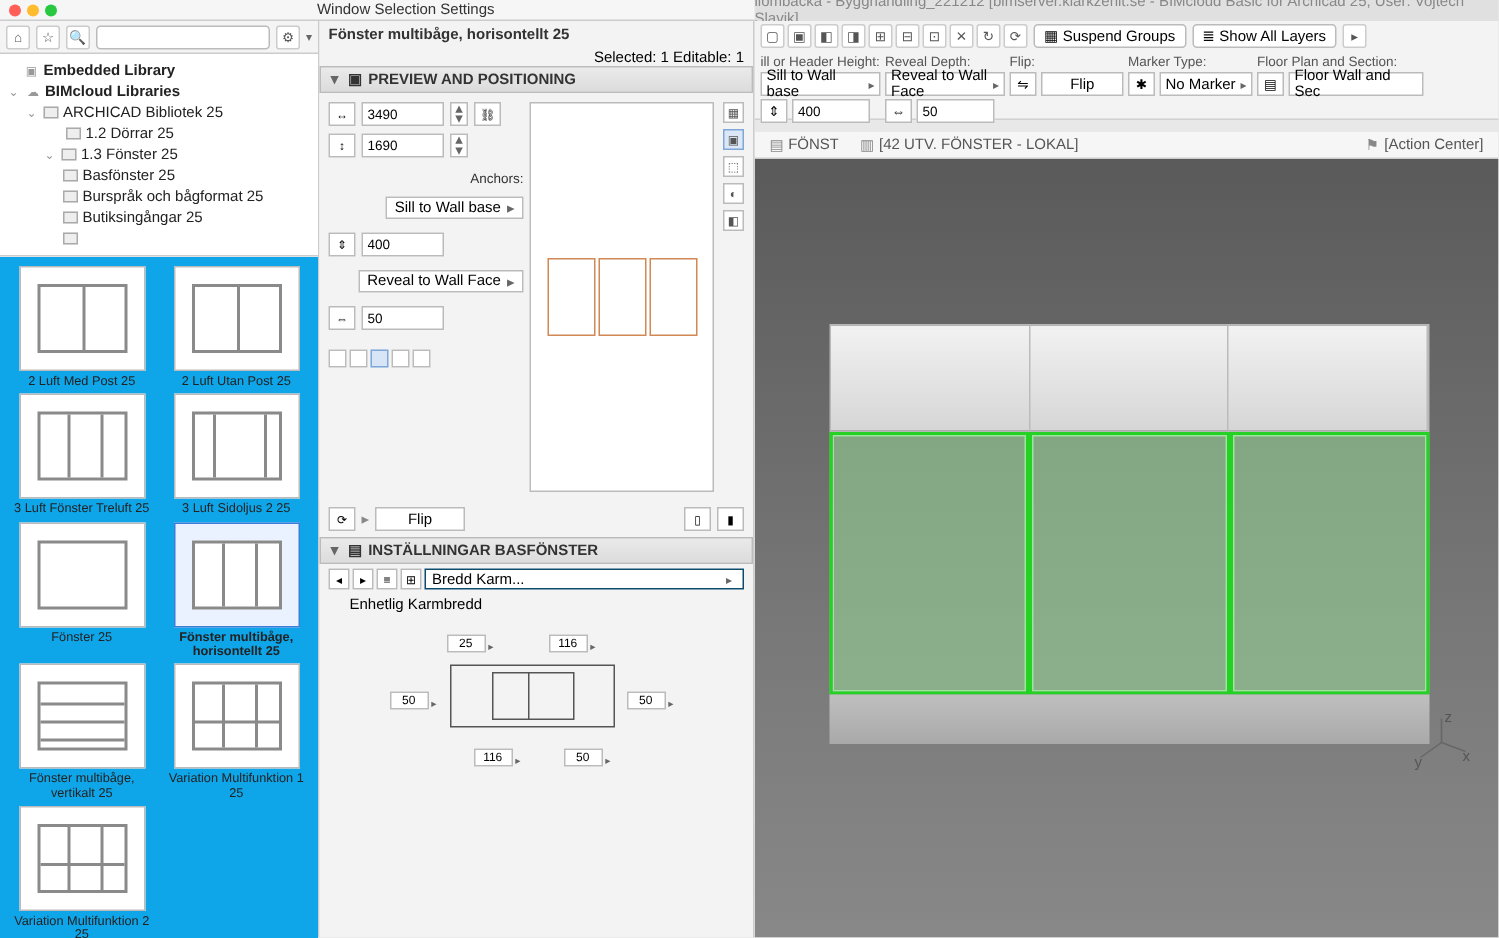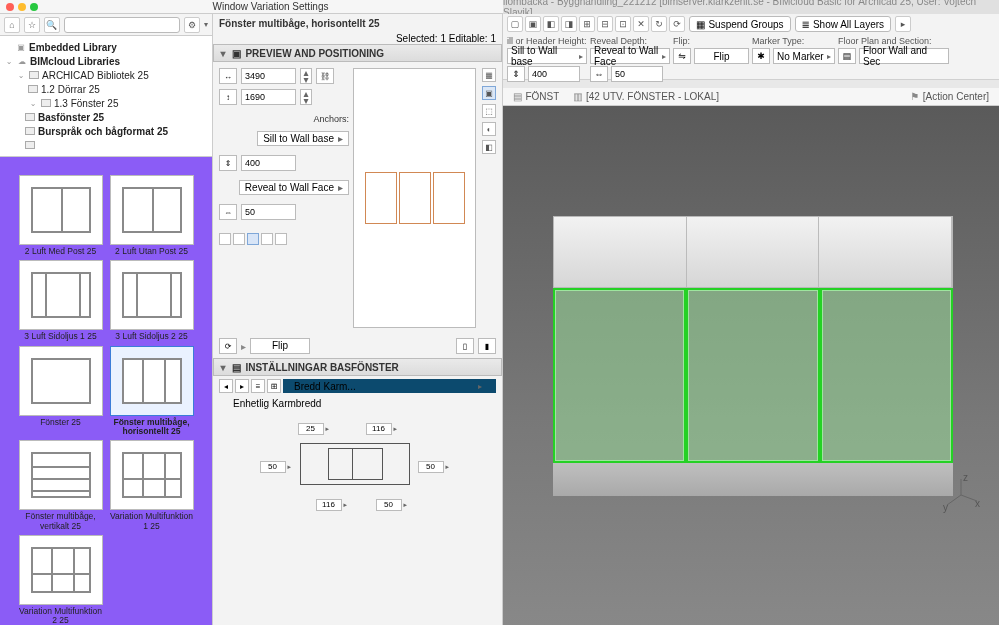--- a/index.html
+++ b/index.html
@@ -55,23 +55,23 @@
 
 .lib-col { width:213px; display:flex; flex-direction:column; border-right:1px solid #ccc; background:#f4f4f4; }
 .lib-toolbar { height:22px; border-bottom:1px solid #ccc; display:flex; align-items:center; gap:4px; padding:0 4px; }
 .lib-tb-ic { width:16px; height:16px; border:1px solid #ccc; background:#fff; border-radius:2px; display:inline-flex; align-items:center; justify-content:center; font-size:9px; color:#555; }
 .lib-search { flex:1; height:16px; border:1px solid #bbb; background:#fff; border-radius:3px; padding:0 4px; display:flex; align-items:center; }
 .lib-tree { border-bottom:1px solid #ccc; background:#fff; padding:4px 0; }
 .tree-row { display:flex; align-items:center; height:14px; padding:0 4px; gap:3px; font-size:9px; color:#222; }
 .tree-ic { width:10px; height:10px; display:inline-flex; align-items:center; justify-content:center; font-size:8px; color:#999; }
 .tree-folder { width:10px; height:8px; background:#eee; border:1px solid #aaa; display:inline-block; }
 .tree-root { font-weight:600; }
-.indent1 { padding-left:16px; } .indent2 { padding-left:28px; } .indent3 { padding-left:28px; } .indent4 { padding-left:25px;font-weight:bold; }
-
-.lib-browser { flex:1; overflow:auto; background:#8b5cf6; padding:18px; }
+.indent1 { padding-left:16px; } .indent2 { padding-left:28px; } .indent3 { padding-left:44px; } .indent4 { padding-left:42px; }
+
+.lib-browser { flex:1; overflow:auto; background:#0ea5e9; padding:6px; }
 .lib-grid { display:grid; grid-template-columns: 1fr 1fr; gap:4px 6px; }
 .lib-item { display:flex; flex-direction:column; align-items:center; gap:2px; }
 .lib-thumb { width:84px; height:70px; background:#fff; border:1px solid #bbb; display:flex; align-items:center; justify-content:center; position:relative; }
 .lib-item.sel .lib-thumb { border:1px solid #3b7dd8; background:#eaf2ff; }
 .lib-label { font-size:8.5px; color:#222; text-align:center; line-height:1.1; }
 .lib-item.sel .lib-label { font-weight:600; }
 
 .thumb-w { width:60px; height:46px; border:2px solid #8a8a8a; background:#fff; position:relative; }
 .thumb-w .v { position:absolute; top:0; bottom:0; width:2px; background:#8a8a8a; }
 .thumb-w .h { position:absolute; left:0; right:0; height:2px; background:#8a8a8a; }
@@ -108,47 +108,47 @@
 .preview-window { width:100px; height:52px; display:flex; gap:2px; }
 .preview-window .pw { flex:1; border:1px solid #d18854; }
 .preview-window .pw.sel { border:1.5px solid #d18854; }
 
 .flip-row { display:flex; align-items:center; gap:4px; padding:4px 6px; }
 .flip-btn { width:60px; height:16px; border:1px solid #bbb; background:#fff; text-align:center; font-size:9px; line-height:14px; }
 .mini-ic { width:18px; height:16px; border:1px solid #bbb; background:#fff; display:inline-flex; align-items:center; justify-content:center; font-size:8px; }
 
 .params-nav { display:flex; align-items:center; gap:2px; padding:3px 6px; }
 .nav-ic { width:14px; height:14px; border:1px solid #bbb; background:#fff; display:flex; align-items:center; justify-content:center; font-size:8px; }
-.nav-field { flex:1; height:14px; border:7px solid #0c4a6e; background:#fff; font-size:9px; padding:0 4px; display:flex; align-items:center; justify-content:space-between; }
+.nav-field { flex:1; height:14px; border:1px solid #0c4a6e; background:#fff; font-size:9px; padding:0 4px; display:flex; align-items:center; justify-content:space-between; }
 .nav-arr { width:10px; text-align:center; color:#666; font-size:8px; }
 
 .param-row { padding:2px 8px; font-size:9px; display:flex; align-items:center; gap:4px; }
 
 .frame-diagram { position:relative; width:200px; height:100px; margin:10px auto; }
 .fd-outer { position:absolute; top:22px; left:42px; width:110px; height:42px; border:1.5px solid #555; }
 .fd-inner { position:absolute; top:27px; left:70px; width:55px; height:32px; border:1.5px solid #555; }
 .fd-mid { position:absolute; top:27px; left:94px; width:1.5px; height:32px; background:#555; }
-.fd-dim { position:absolute; font-size:8.5px; display:flex; align-items:center; gap:2px; }
+.fd-dim { position:absolute; font-size:8.5px; display:flex; align-items:flex-end; gap:2px; }
 .fd-val { width:26px; height:12px; border:1px solid #bbb; background:#fff; text-align:center; line-height:10px; font-size:8px; }
 .fd-arr { color:#666; font-size:7px; }
 </style>
 </head>
 <body>
 
 <div class="titlebar-back">
   <span>ilombacka - Bygghandling_221212 [bimserver.klarkzenit.se - BIMcloud Basic for Archicad 25, User: Vojtech Slavik]</span>
 </div>
 
 <div class="titlebar-front">
   <div class="traffic">
     <div class="tl r"></div>
     <div class="tl y"></div>
     <div class="tl g"></div>
   </div>
-  <span class="title-front-text">Window Variation Settings</span>
+  <span class="title-front-text">Window Selection Settings</span>
 </div>
 
 <div class="back-toolbar">
   <div class="back-toolbar-row1">
     <div class="tb-icons">
       <span class="tb-ic">▢</span>
       <span class="tb-ic">▣</span>
       <span class="tb-ic">◧</span>
       <span class="tb-ic">◨</span>
       <span class="tb-ic">⊞</span>
@@ -305,20 +305,24 @@
       <div class="tree-row indent4">
           <span class="tree-folder"></span>
           <span>Basfönster 25</span>
         </div>
       <div class="tree-row indent4">
           <span class="tree-folder"></span>
           <span>Burspråk och bågformat 25</span>
         </div>
       <div class="tree-row indent4">
           <span class="tree-folder"></span>
+          <span>Butiksingångar 25</span>
+        </div>
+      <div class="tree-row indent4">
+          <span class="tree-folder"></span>
         </div>
     </div>
     <div class="lib-browser">
       <div class="lib-grid" id="libgrid">
           <div class="lib-item">
             <div class="lib-thumb">
               <div class="thumb-w">
                 <div class="v" style="left: 28px;"></div>
               </div>
             </div>
@@ -328,25 +332,25 @@
             <div class="lib-thumb">
               <div class="thumb-w">
                 <div class="v" style="left: 28px;"></div>
               </div>
             </div>
             <div class="lib-label">2 Luft Utan Post 25</div>
           </div>
           <div class="lib-item">
             <div class="lib-thumb">
               <div class="thumb-w">
-                <div class="v" style="left: 12px;"></div>
-                <div class="v" style="left: 46px;"></div>
-              </div>
-            </div>
-            <div class="lib-label">3 Luft Sidoljus 1 25</div>
+                <div class="v" style="left: 18px;"></div>
+                <div class="v" style="left: 40px;"></div>
+              </div>
+            </div>
+            <div class="lib-label">3 Luft Fönster Treluft 25</div>
           </div>
           <div class="lib-item">
             <div class="lib-thumb">
               <div class="thumb-w">
                 <div class="v" style="left: 12px;"></div>
                 <div class="v" style="left: 46px;"></div>
               </div>
             </div>
             <div class="lib-label">3 Luft Sidoljus 2 25</div>
           </div>

